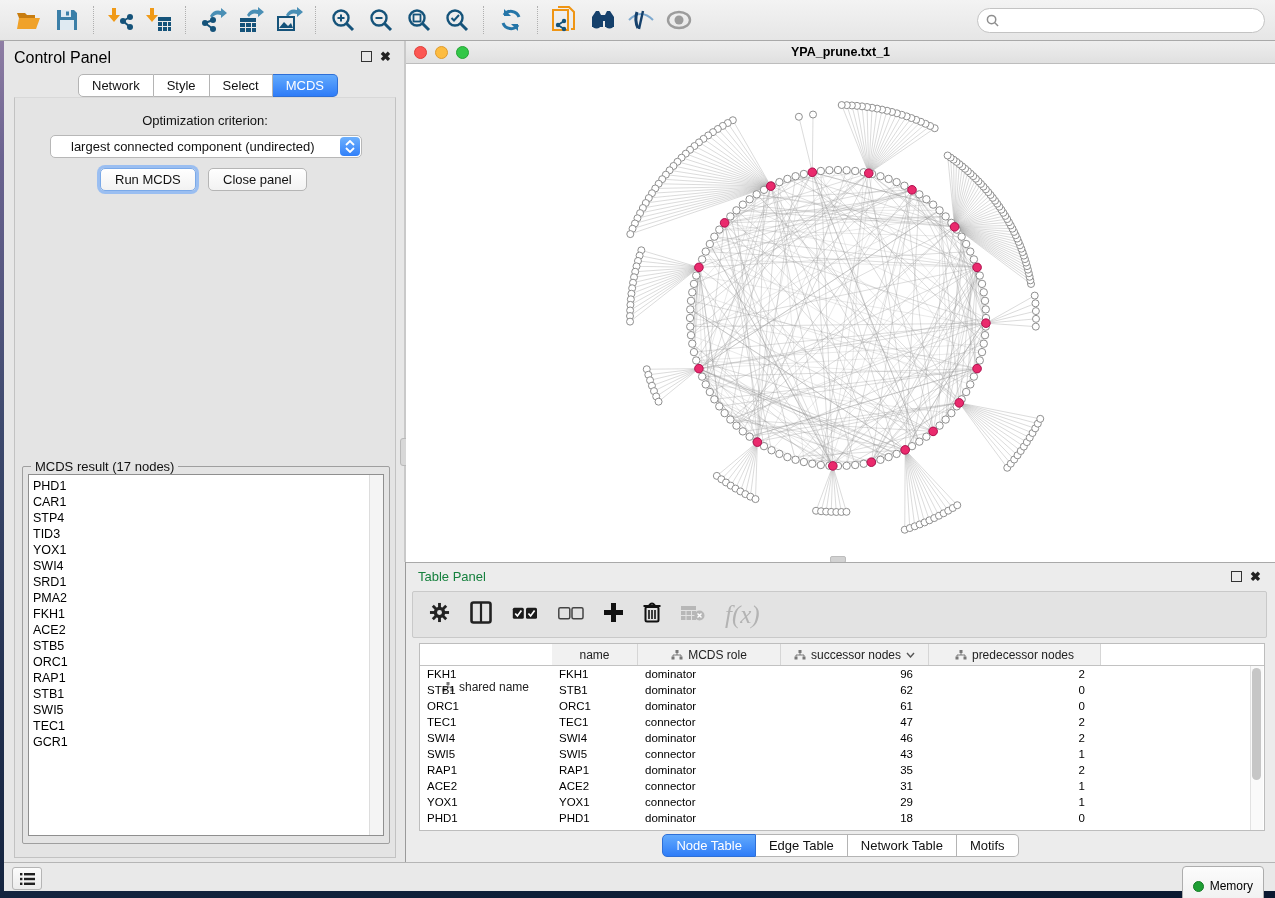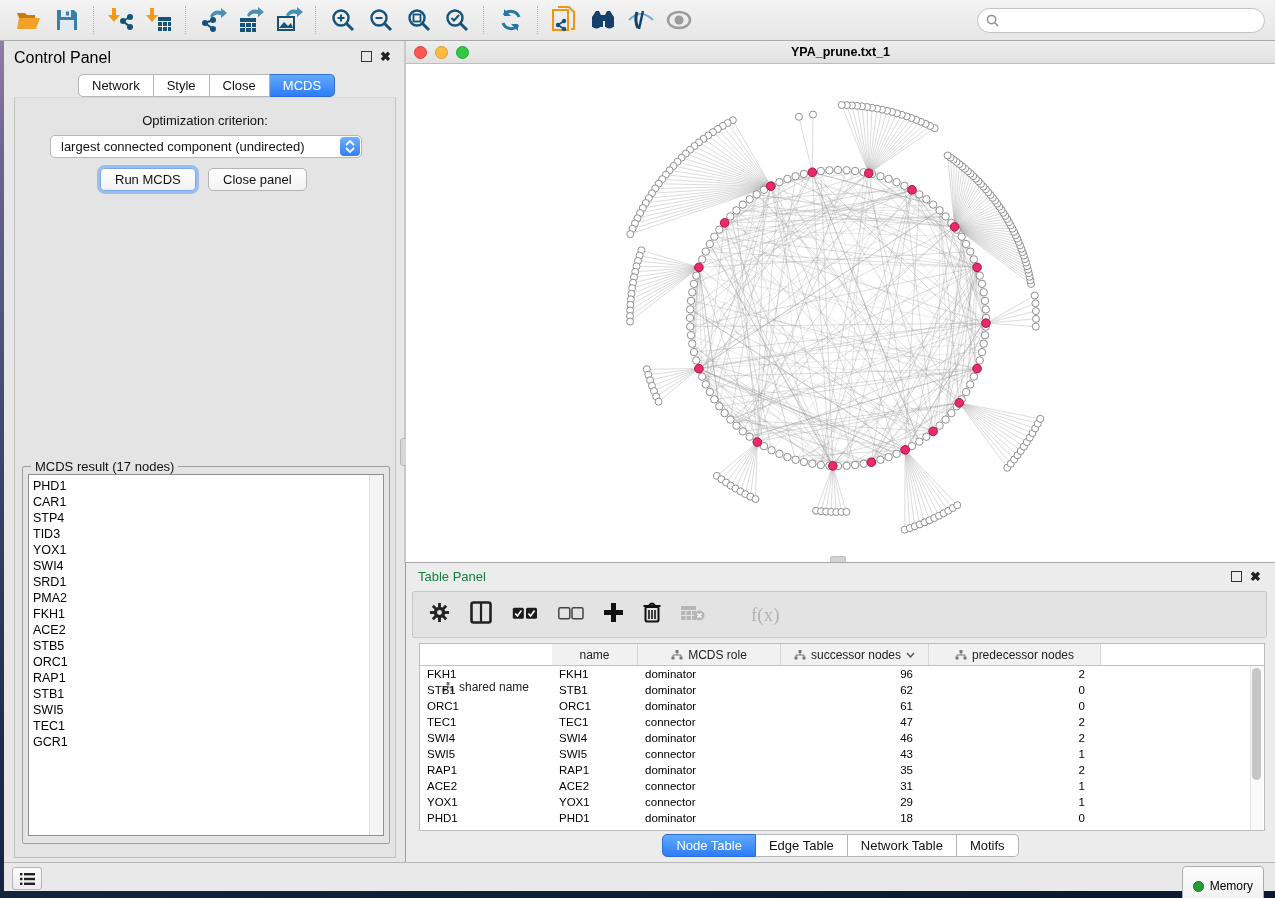--- a/index.html
+++ b/index.html
@@ -23,21 +23,21 @@
   .tabbar{display:flex;}
   .tab{height:21px;line-height:21px;padding:0 13px;font-size:13px;background:#fff;border:1px solid #b4b4b4;
        border-left:none;color:#111;cursor:default;}
   .tab:first-child{border-left:1px solid #b4b4b4;border-radius:5px 0 0 5px;}
   .tab:last-child{border-radius:0 5px 5px 0;}
   .tab.active{background:linear-gradient(#62aafd,#2e7cf8);color:#fff;border-color:#2e6fd6;}
   #cp-content{left:10px;top:56px;width:382px;height:761px;background:#e4e4e4;border:1px solid #c2c2c2;
               border-top-color:#d8d8d8;box-sizing:border-box;}
   #crit-label{width:100%;text-align:center;font-size:13px;color:#111;}
   #crit-select{left:35px;top:37px;width:312px;height:23px;background:#fff;border:1px solid #b7b7b7;border-radius:5px;
-               font-size:13px;display:flex;align-items:center;padding-left:10px;box-sizing:border-box;color:#111;}
+               font-size:13px;display:flex;align-items:center;padding-left:20px;box-sizing:border-box;color:#111;}
   #crit-stepper{position:absolute;right:1px;top:1px;width:20px;height:19px;border-radius:4px;
                 background:linear-gradient(#6db0fd,#3180f9);display:flex;flex-direction:column;
                 align-items:center;justify-content:center;gap:1px;}
   #crit-stepper svg{display:block;}
   .btn{background:linear-gradient(#ffffff,#f2f2f2);border:1px solid #b5b5b5;border-radius:5px;font-size:13px;
        height:23px;display:inline-flex;align-items:center;justify-content:center;padding:0 14px;color:#111;box-sizing:border-box;}
   .focus-ring{box-shadow:0 0 0 3px rgba(105,165,250,.6);border-color:#7aa9e8;}
   #mcds-fieldset{left:7px;top:368px;width:366px;height:376px;border:1px solid #9f9f9f;border-radius:2px;}
   #mcds-legend{position:absolute;left:8px;top:-8px;background:#e4e4e4;padding:0 4px;font-size:13px;color:#111;}
   #mcds-list{position:absolute;left:5px;top:7px;width:356px;height:362px;background:#fff;border:1px solid #8f8f8f;
@@ -67,21 +67,21 @@
   #tp-scroll{position:absolute;right:1px;top:22px;width:12px;height:164px;background:#fafafa;border-left:1px solid #e2e2e2;}
   #tp-thumb{position:absolute;left:1px;top:2px;width:9px;height:112px;background:#c6c6c6;border-radius:5px;}
   #tp-tabs{position:absolute;left:0;width:100%;top:271px;display:flex;justify-content:center;}
   
   #statusbar{left:4px;top:862px;width:1271px;height:29px;background:#e9e9e9;border-top:1px solid #b5b5b5;box-sizing:border-box;}
   #menu-btn{position:absolute;left:8px;top:4px;width:28px;height:21px;background:linear-gradient(#fcfcfc,#ececec);
             border:1px solid #b5b5b5;border-radius:3px;display:flex;align-items:center;justify-content:center;}
   #memory-btn{position:absolute;right:11px;top:3px;height:22px;background:linear-gradient(#fcfcfc,#efefef);
               border:1px solid #adadad;border-radius:4px;display:flex;align-items:center;gap:6px;padding:8px 10px;font-size:12px;color:#000;}
   .dot-green{width:9px;height:9px;border-radius:50%;background:#1e9e33;border:1px solid #157a26;}
-  .fx{font-family:"Liberation Serif",serif;font-size:19px;color:#b3b3b3;margin-left:26px;}
+  .fx{font-family:"Liberation Serif",serif;font-style:italic;font-size:25px;color:#b3b3b3;}
 </style>
 </head>
 <body>
 
 <div id="toolbar" class="abs">
   <span class="tbi">
     <svg width="26" height="22" viewBox="0 0 26 22">
         <path d="M1 4 h8 l2 2 h8 v3 H3 z" fill="#c87d10"></path>
         <path d="M3 9 h21 l-4 11 H1 z" fill="#f0a22a"></path>
       </svg>
@@ -229,21 +229,21 @@
 
 <div id="control-panel" class="abs">
   <div class="abs" style="left:10px;top:8px;">Control Panel</div>
   <div class="abs win-icons" style="right:14px;top:10px;">
     <span class="float-box"></span>
     <span class="close-x">✖</span>
   </div>
   <div class="abs tabbar" style="left:74px;top:33px;" id="cp-tabs">
       <div class="tab">Network</div>
       <div class="tab">Style</div>
-      <div class="tab">Close</div>
+      <div class="tab">Select</div>
       <div class="tab active">MCDS</div>
     </div>
   <div id="cp-content" class="abs">
     <div id="crit-label" class="abs" style="top:15px;">Optimization criterion:</div>
     <div id="crit-select" class="abs">
       <span>largest connected component (undirected)</span>
       <span id="crit-stepper">
         <svg width="10" height="6" viewBox="0 0 10 6">
             <path d="M1 5 L5 1 L9 5" fill="none" stroke="#fff" stroke-width="1.8"></path>
           </svg>

